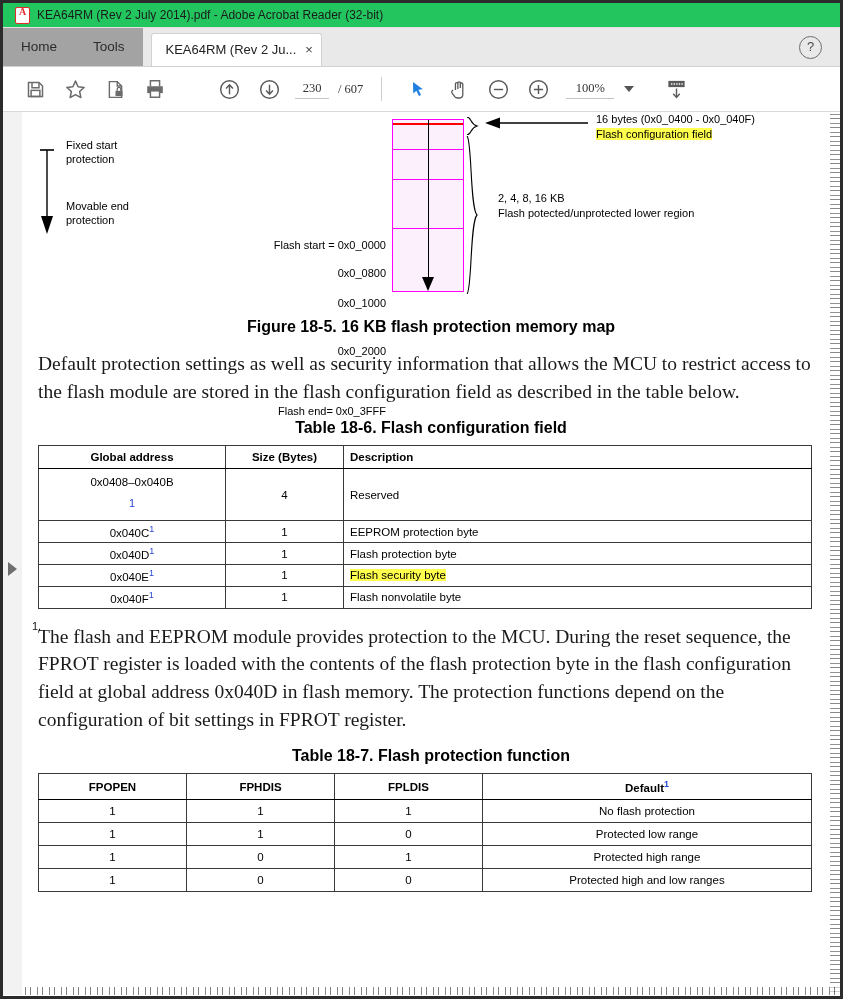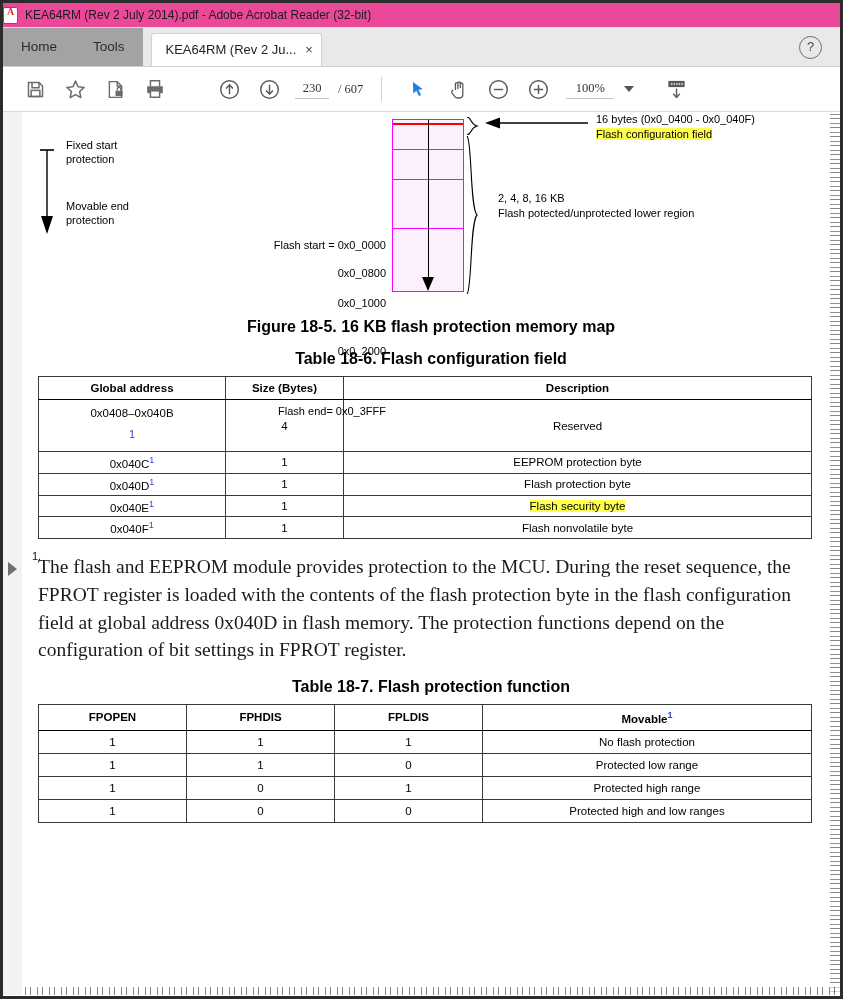--- a/index.html
+++ b/index.html
@@ -5,22 +5,22 @@
   html,body{margin:0;padding:0;background:#fff;}
   body{width:843px;height:999px;overflow:hidden;font-family:"Liberation Sans",sans-serif;}
 
   #app{
     position:relative;width:843px;height:999px;box-sizing:border-box;
     border:3px solid #2b2b2b;background:#ffffff;overflow:hidden;
   }
 
   
   #titlebar{
-    height:25px;background:#ec4899;border-bottom:1px solid #e2e2e2;
-    display:flex;align-items:center;padding-left:0;box-sizing:border-box;
+    height:25px;background:#22c55e;border-bottom:1px solid #e2e2e2;
+    display:flex;align-items:center;padding-left:12px;box-sizing:border-box;
   }
   .acro-ico{
     width:13px;height:15px;border:1.5px solid #e02b2b;border-radius:2px;
     background:#fff;position:relative;flex:0 0 auto;margin-right:7px;
   }
   .acro-ico:before{
     content:"A";position:absolute;left:0;right:0;top:-2px;text-align:center;
     font-size:10px;font-weight:bold;color:#e02b2b;font-family:"Liberation Serif",serif;
   }
   #titlebar .ttxt{font-size:12px;color:#1b1b1b;white-space:nowrap;}
@@ -142,21 +142,21 @@
   }
 
   table.doc{
     border-collapse:collapse;margin:8px 16px 0 16px;width:calc(100% - 44px);
     font-family:"Liberation Sans",sans-serif;font-size:11.5px;color:#000;
     border:1.6px solid #000;table-layout:fixed;
   }
   table.doc td,table.doc th{border:1px solid #3a3a3a;padding:3px 6px;vertical-align:middle;}
   table.doc thead th{font-weight:bold;text-align:center;border-bottom:1.6px solid #000;padding:5px 6px;}
   table.doc .ctr{text-align:center;}
-  table.doc .lft{text-align:center;}
+  table.doc .lft{text-align:left;}
   sup.bl{color:#2a45d8;font-size:9px;}
   a.doclink{color:#2a45d8;text-decoration:none;border-bottom:0;}
   .redunder{
     color:#2a45d8;
     background-image:linear-gradient(#e11b1b,#e11b1b);
     background-repeat:no-repeat;background-size:100% 1.4px;background-position:0 100%;
   }
 
   .footnote{
     font-family:"Liberation Sans",sans-serif;font-size:11px;color:#111;
@@ -329,20 +329,21 @@
         </svg>
 
         <div class="fg-txt" style="left:574px;top:1px;">16 bytes (0x0_0400 - 0x0_040F)</div>
         <div class="fg-txt hl" style="left:574px;top:16px;">Flash configuration field</div>
         <div class="fg-txt" style="left:476px;top:80px;">2, 4, 8, 16 KB</div>
         <div class="fg-txt" style="left:476px;top:95px;">Flash potected/unprotected lower region</div>
       </div>
 
       <div class="figcap">Figure 18-5. 16 KB flash protection memory map</div>
 
+      <div class="bodypara">Default protection settings as well as security information that allows the MCU to restrict access to the flash module are stored in the flash configuration field as described in the table below.</div>
 
       <div class="tabcap">Table 18-6.   Flash configuration field</div>
 
       <table class="doc">
         <colgroup>
             <col style="width:187px">
             <col style="width:118px">
             <col>
           </colgroup>
         <thead>
@@ -397,21 +398,21 @@
             <col style="width:148px">
             <col style="width:148px">
             <col style="width:148px">
             <col>
           </colgroup>
         <thead>
           <tr>
             <th>FPOPEN</th>
             <th>FPHDIS</th>
             <th>FPLDIS</th>
-            <th><span>Movable</span><sup class="bl">1</sup></th>
+            <th><span>Default</span><sup class="bl">1</sup></th>
           </tr>
         </thead>
         <tbody>
           <tr style="height:23px">
             <td class="ctr">1</td>
             <td class="ctr">1</td>
             <td class="ctr">1</td>
             <td class="ctr">No flash protection</td>
           </tr>
           <tr style="height:23px">

